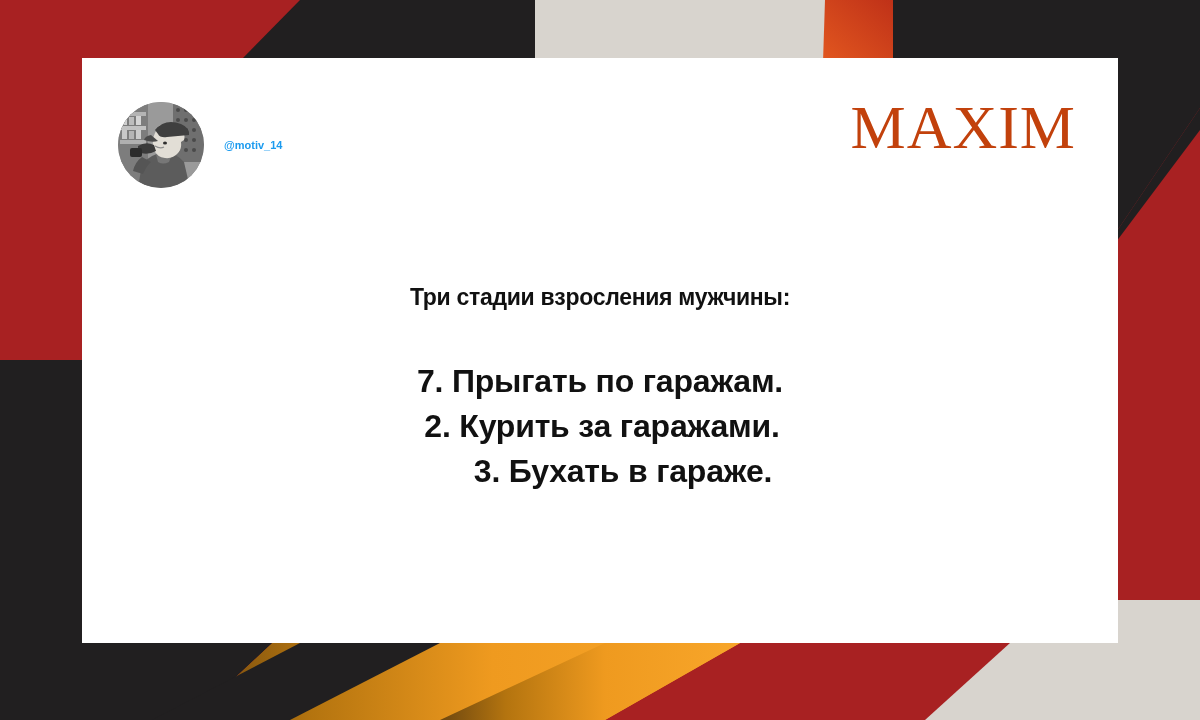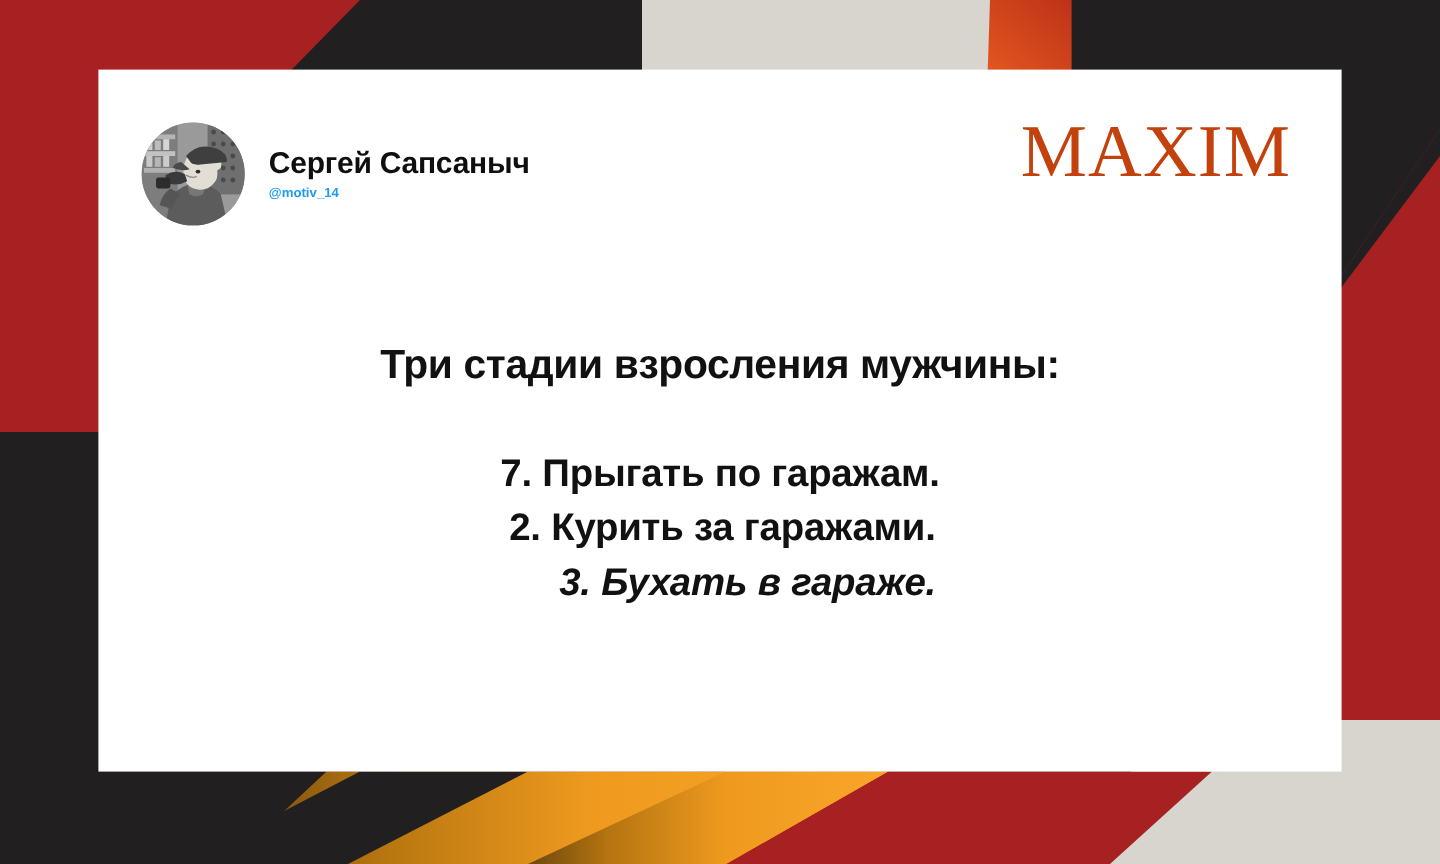--- a/index.html
+++ b/index.html
@@ -86,42 +86,42 @@
   }
   .body-block {
     position: absolute;
     left: 0;
     right: 0;
     top: 226px;
     text-align: center;
     color: #111111;
   }
   .joke-heading {
-    font-size: 34px;
+    font-size: 23px;
     font-weight: bold;
     letter-spacing: -0.3px;
     line-height: 1.2;
     margin: 0;
   }
   .joke-list {
     list-style: none;
     margin: 0;
     padding: 0;
     margin-top: 47px;
   }
   .joke-list li {
     font-size: 32px;
     font-weight: bold;
     line-height: 1.42;
     letter-spacing: -0.2px;
     white-space: nowrap;
   }
   .joke-list li.indent-1 { padding-left: 0px; }
   .joke-list li.indent-2 { padding-left: 4px; }
-  .joke-list li.indent-3 { padding-left: 46px; font-style: italic; }
+  .joke-list li.indent-3 { padding-left: 46px; }
 </style>
 </head>
 <body>
 
 <div id="stage">
 
   <svg id="bg-layer" viewBox="0 0 1200 720" width="1200" height="720" preserveAspectRatio="none">
     <defs>
       <linearGradient id="goldGrad" x1="0" y1="0" x2="1" y2="0">
         <stop offset="0%" stop-color="#6d4710"></stop>
@@ -201,21 +201,20 @@
               <path d="M33 33 q-6 1 -7 5 q8 3 14 1 z" fill="#4a4a4a"></path>
               <ellipse cx="47" cy="41" rx="2" ry="1.6" fill="#2e2e2e"></ellipse>
               <path d="M37 44 q5 3 9 1" stroke="#8d8d8d" stroke-width="1.2" fill="none"></path>
               <path d="M20 44 q8 -5 16 -1 l2 6 q-9 5 -18 1 z" fill="#3a3a3a"></path>
               <rect x="12" y="46" width="12" height="9" rx="2" fill="#2c2c2c"></rect>
               <path d="M24 55 q-7 5 -9 14 l10 3 q4 -9 8 -12 z" fill="#555"></path>
             </g>
           </svg>
         </div>
         <div class="profile-text">
-          <div class="display-name">Сергей Сапсаныч</div>
           <div class="handle" style="color: rgb(28, 155, 239);">@motiv_14</div>
         </div>
       </div>
 
       <div class="brand-logo" style="color: #c2410c;">MAXIM</div>
     </div>
 
     <div class="body-block">
       <p class="joke-heading" style="color: rgb(17, 17, 17);">Три стадии взросления мужчины:</p>
       <ul class="joke-list">

